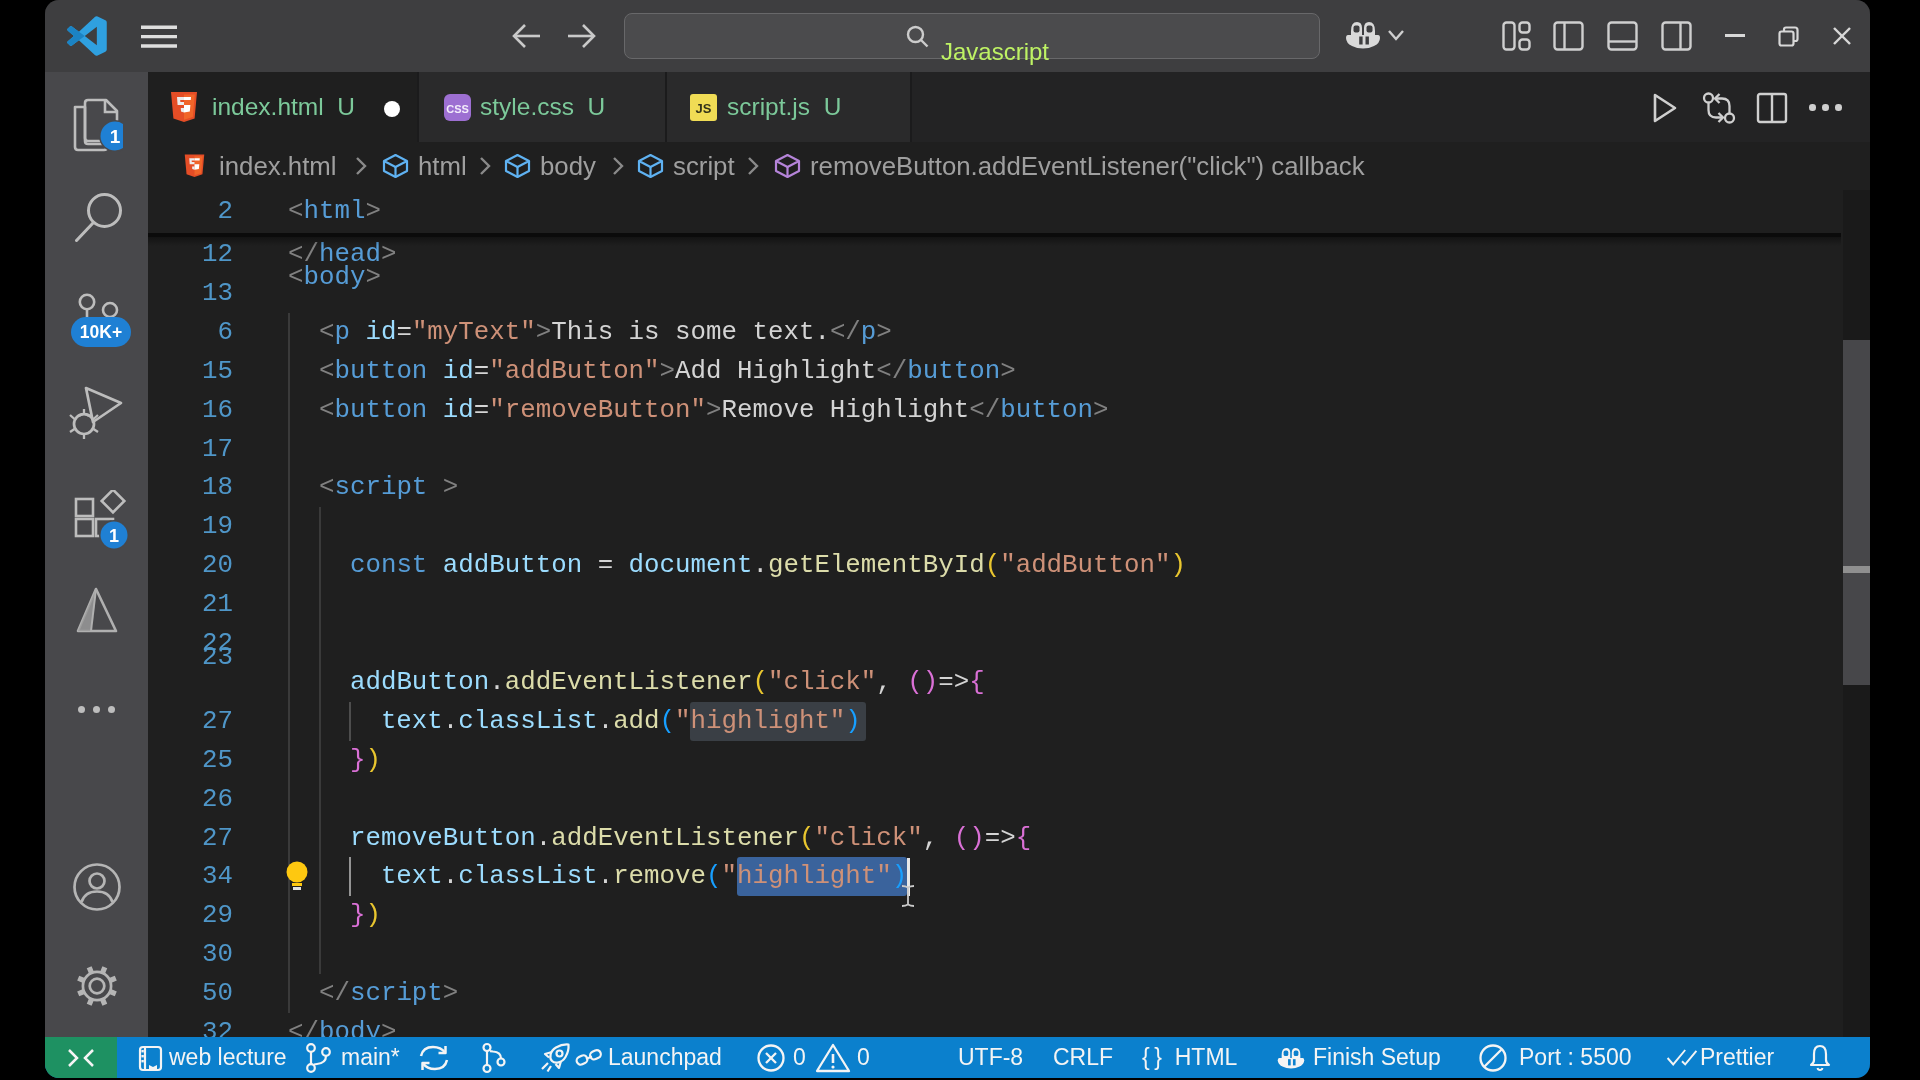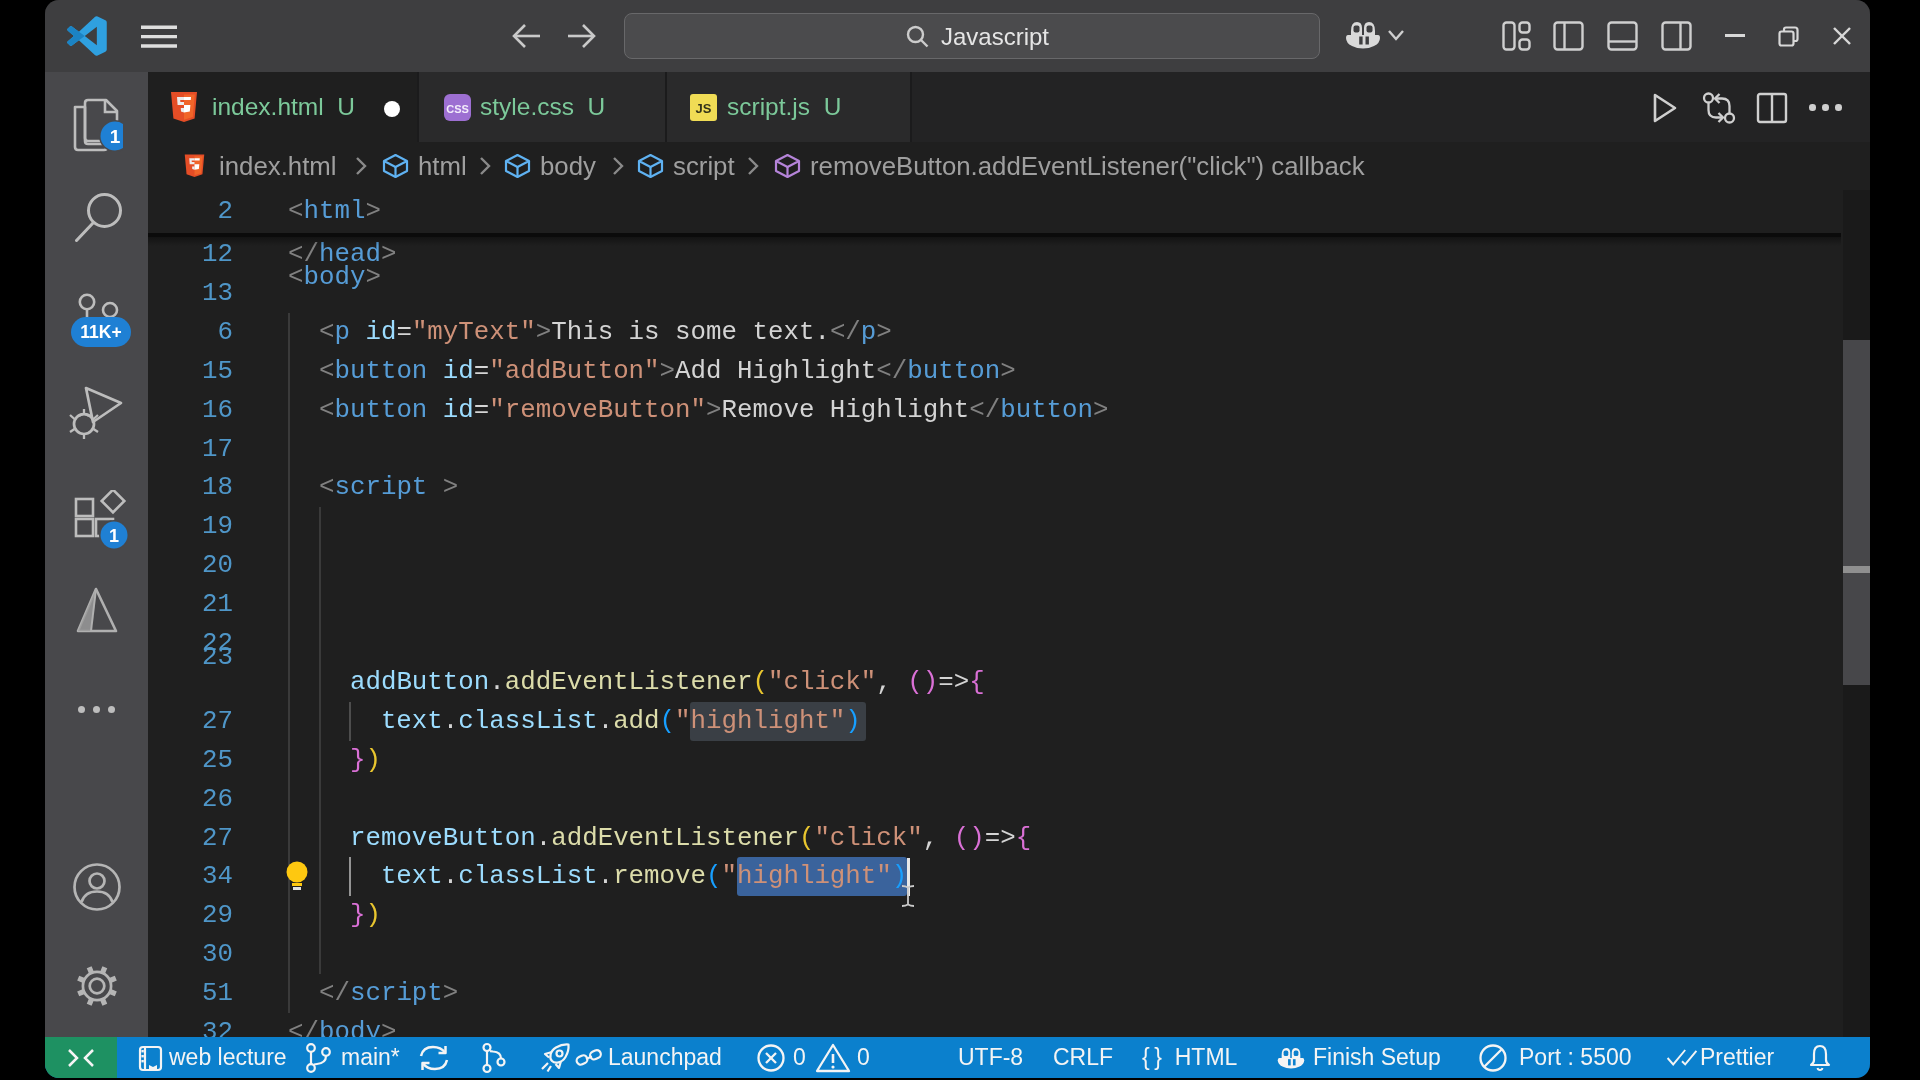--- a/index.html
+++ b/index.html
@@ -44,21 +44,21 @@
       <g stroke="#c9c9c9" stroke-width="2.6" fill="none">
           <line x1="3" y1="14" x2="29" y2="14"></line>
           <polyline points="18,3 29,14 18,25"></polyline>
         </g>
     </svg>
     <div class="abs" style="left:579px;top:13px;width:696px;height:46px;background:#4b4b4d;border:1px solid #68686a;border-radius:8px"></div>
     <svg class="abs" style="left:860px;top:24px" width="25" height="25" viewBox="0 0 25 25">
       <circle cx="10.5" cy="10.5" r="7.5" fill="none" stroke="#cccccc" stroke-width="2.4"></circle>
         <line x1="16" y1="16" x2="22.5" y2="22.5" stroke="#cccccc" stroke-width="2.4"></line>
     </svg>
-    <div class="abs" style="left:896px;top:23px;font-size:24px;color:#e5e5e5">Javascript</div>
+    <div class="abs" style="left:896px;top:38px;font-size:24px;color:#bef264">Javascript</div>
     <svg class="abs" style="left:1299px;top:17px" width="38" height="36" viewBox="0 0 38 36">
       <path fill="#d9d9d9" d="M7 14 Q7 5 13 5 Q18 5 18 11 L18 18 L7 18 Z M20 11 Q20 5 25 5 Q31 5 31 14 L31 18 L20 18 Z"></path>
       <rect x="9.5" y="8.5" width="6" height="7" rx="2" fill="#3e3e40"></rect>
       <rect x="22.5" y="8.5" width="6" height="7" rx="2" fill="#3e3e40"></rect>
       <path fill="#d9d9d9" d="M4 18 Q2 18 2 21 Q2 26 8 29 Q13 31.5 19 31.5 Q25 31.5 30 29 Q36 26 36 21 Q36 18 34 18 L4 18 Z"></path>
       <rect x="15.2" y="19.5" width="3.4" height="8" fill="#3e3e40"></rect>
       <rect x="21.5" y="19.5" width="3.4" height="8" fill="#3e3e40"></rect>
     </svg>
     <svg class="abs" style="left:1342px;top:29px" width="18" height="13" viewBox="0 0 18 13">
       <polyline points="2,2 9,10 16,2" fill="none" stroke="#cfcfcf" stroke-width="2.4"></polyline>
@@ -118,21 +118,21 @@
       <line x1="18" y1="31" x2="1.5" y2="48.5" stroke="#bdbdbd" stroke-width="3" stroke-linecap="round"></line>
     </svg>
     <svg class="abs" style="left:28px;top:221px" width="48" height="34" viewBox="0 0 48 34">
       <g fill="none" stroke="#bdbdbd" stroke-width="2.6">
         <circle cx="14" cy="9" r="7.2"></circle>
           <circle cx="37" cy="17" r="7"></circle>
           <line x1="14" y1="16" x2="14" y2="33"></line>
           <line x1="37" y1="23" x2="37" y2="33"></line>
       </g>
     </svg>
-    <div class="abs" style="left:26px;top:245px;width:60px;height:30px;background:#1f80d4;border-radius:15px;text-align:center;line-height:30px;font-size:17.5px;font-weight:bold;color:#fff">11K+</div>
+    <div class="abs" style="left:26px;top:245px;width:60px;height:30px;background:#1f80d4;border-radius:15px;text-align:center;line-height:30px;font-size:17.5px;font-weight:bold;color:#fff">10K+</div>
     <svg class="abs" style="left:24px;top:310px" width="58" height="60" viewBox="0 0 58 60">
       <path d="M17 6 L52 21 L24 40 Z" fill="none" stroke="#bdbdbd" stroke-width="2.7" stroke-linejoin="round"></path>
       <circle cx="15" cy="42" r="10" fill="none" stroke="#bdbdbd" stroke-width="2.7"></circle>
       <path d="M15 32 V27 M5.5 37 L1 33 M5.5 47 L1 50 M24.5 37 L29 33 M24.5 47 L29 50 M15 52 V57" stroke="#bdbdbd" stroke-width="2.3" fill="none"></path>
       <path d="M10 34 Q15 30 20 34" fill="none" stroke="#bdbdbd" stroke-width="2.3"></path>
     </svg>
     <svg class="abs" style="left:28px;top:418px" width="60" height="62" viewBox="0 0 60 62">
       <g fill="none" stroke="#bdbdbd" stroke-width="2.6">
         <rect x="3" y="9" width="17" height="17"></rect>
           <rect x="3" y="29" width="17" height="17"></rect>
@@ -294,37 +294,38 @@
       <div class="cl" style="top:122.8px">  <span class="gr">&lt;</span><span class="bl">p</span> <span class="lb">id</span><span class="wh">=</span><span class="or">"myText"</span><span class="gr">&gt;</span><span class="wh">This is some text.</span><span class="gr">&lt;/</span><span class="bl">p</span><span class="gr">&gt;</span></div>
     <div class="lnum" style="top:161.7px">15</div>
       <div class="cl" style="top:161.7px">  <span class="gr">&lt;</span><span class="bl">button</span> <span class="lb">id</span><span class="wh">=</span><span class="or">"addButton"</span><span class="gr">&gt;</span><span class="wh">Add Highlight</span><span class="gr">&lt;/</span><span class="bl">button</span><span class="gr">&gt;</span></div>
     <div class="lnum" style="top:200.6px">16</div>
       <div class="cl" style="top:200.6px">  <span class="gr">&lt;</span><span class="bl">button</span> <span class="lb">id</span><span class="wh">=</span><span class="or">"removeButton"</span><span class="gr">&gt;</span><span class="wh">Remove Highlight</span><span class="gr">&lt;/</span><span class="bl">button</span><span class="gr">&gt;</span></div>
     <div class="lnum" style="top:239.5px">17</div>
     <div class="lnum" style="top:278.4px">18</div>
       <div class="cl" style="top:278.4px">  <span class="gr">&lt;</span><span class="bl">script</span> <span class="gr">&gt;</span></div>
     <div class="lnum" style="top:317.3px">19</div>
     <div class="lnum" style="top:356.2px">20</div>
+      <div class="cl" style="top:356.2px">    <span class="bl">const</span> <span class="lb">addButton</span> <span class="wh">=</span> <span class="lb">document</span><span class="wh">.</span><span class="fn">getElementById</span><span class="b1">(</span><span class="or">"addButton"</span><span class="b1">)</span></div>
     <div class="lnum" style="top:395.1px">21</div>
     <div class="lnum" style="top:434px">22</div>
     <div class="lnum" style="top:448px">23</div>
       <div class="cl" style="top:472.9px">    <span class="lb">addButton</span><span class="wh">.</span><span class="fn">addEventListener</span><span class="b1">(</span><span class="or">"click"</span><span class="wh">,</span> <span class="b2">()</span><span class="wh">=&gt;</span><span class="b2">{</span></div>
     <div class="lnum" style="top:511.8px">27</div>
       <div class="cl" style="top:511.8px">      <span class="lb">text</span><span class="wh">.</span><span class="lb">classList</span><span class="wh">.</span><span class="fn">add</span><span class="b3">(</span><span class="or">"highlight"</span><span class="b3">)</span></div>
     <div class="lnum" style="top:550.7px">25</div>
       <div class="cl" style="top:550.7px">    <span class="b2">}</span><span class="b1">)</span></div>
     <div class="lnum" style="top:589.6px">26</div>
     <div class="lnum" style="top:628.5px">27</div>
       <div class="cl" style="top:628.5px">    <span class="lb">removeButton</span><span class="wh">.</span><span class="fn">addEventListener</span><span class="b1">(</span><span class="or">"click"</span><span class="wh">,</span> <span class="b2">()</span><span class="wh">=&gt;</span><span class="b2">{</span></div>
     <div class="lnum" style="top:667.4px">34</div>
       <div class="cl" style="top:667.4px">      <span class="lb">text</span><span class="wh">.</span><span class="lb">classList</span><span class="wh">.</span><span class="fn">remove</span><span class="b3">(</span><span class="or">"highlight"</span><span class="b3">)</span></div>
     <div class="lnum" style="top:706.3px">29</div>
       <div class="cl" style="top:706.3px">    <span class="b2">}</span><span class="b1">)</span></div>
     <div class="lnum" style="top:745.2px">30</div>
-    <div class="lnum" style="top:784.1px">51</div>
+    <div class="lnum" style="top:784.1px">50</div>
       <div class="cl" style="top:784.1px">  <span class="gr">&lt;/</span><span class="bl">script</span><span class="gr">&gt;</span></div>
     <div class="lnum" style="top:823px">32</div>
       <div class="cl" style="top:823px"><span class="gr">&lt;/</span><span class="bl">body</span><span class="gr">&gt;</span></div>
     <div class="abs" style="left:759px;top:668px;width:3px;height:38px;background:#e8e8e8"></div>
     <svg class="abs" style="left:752px;top:695px" width="16" height="22" viewBox="0 0 16 22">
       <g stroke="#c9c9c9" stroke-width="1.8" fill="none">
         <path d="M2 1 Q5.5 1 8 2.5 Q10.5 1 14 1 M2 21 Q5.5 21 8 19.5 Q10.5 21 14 21 M8 2.5 V19.5"></path>
       </g>
     </svg>
     <svg class="abs" style="left:134px;top:669px" width="30" height="34" viewBox="0 0 30 34">

